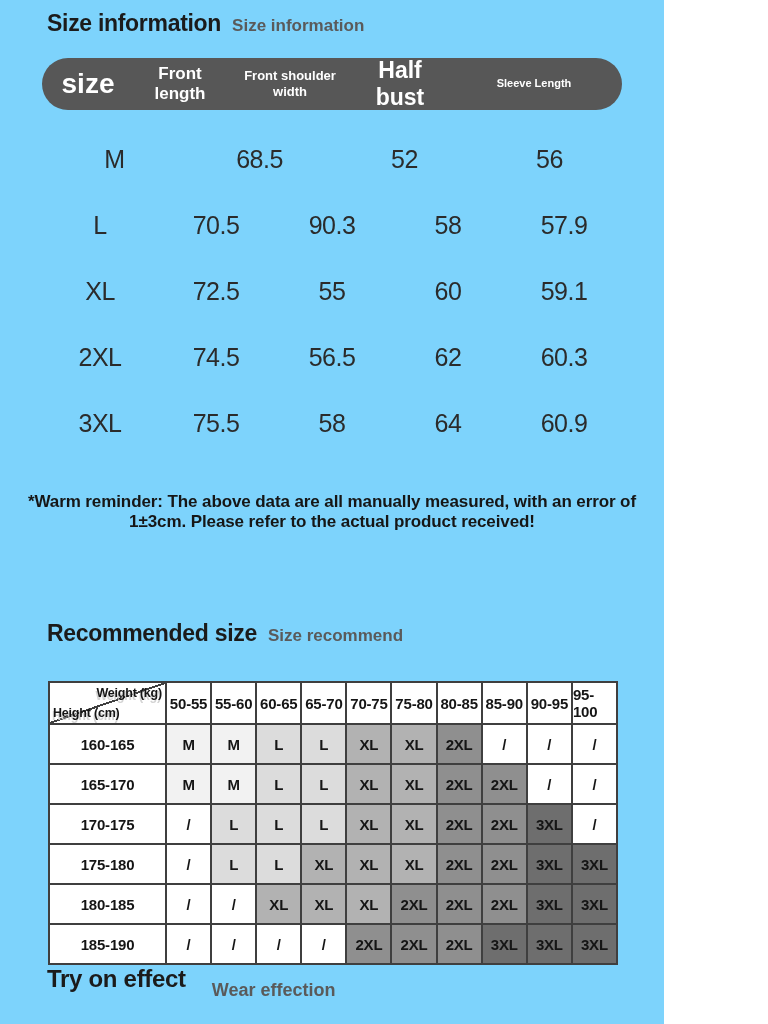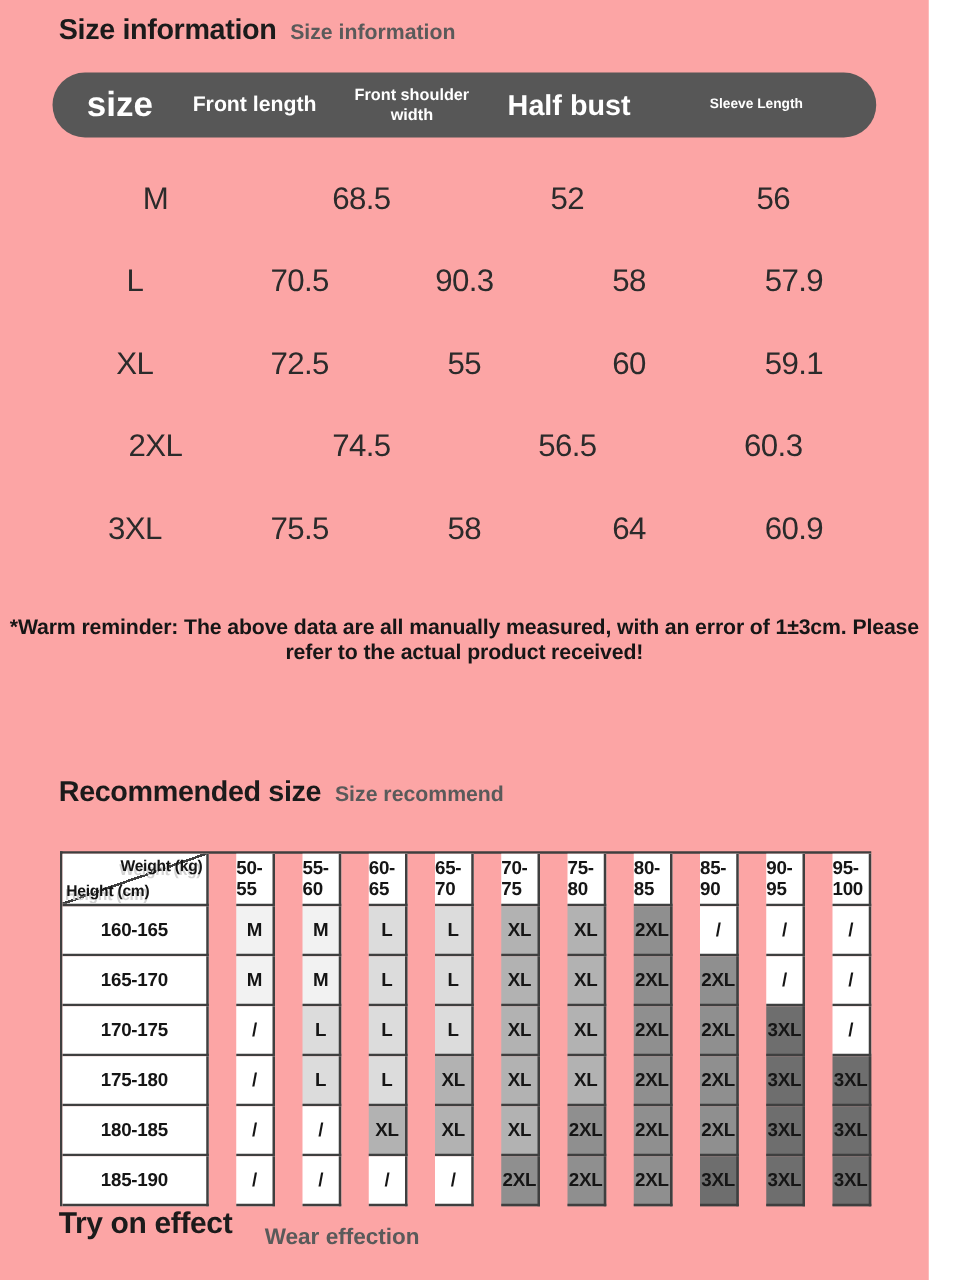--- a/index.html
+++ b/index.html
@@ -1,19 +1,19 @@
 <!DOCTYPE html>
 <html><head>
 <meta charset="utf-8">
 <style>
   * { margin:0; padding:0; box-sizing:border-box; }
   html,body { background:#fff; }
   .page {
-    position:relative; width:743px; height:1024px; overflow:hidden;
-    background:#fca5a5; font-family:"Liberation Sans", sans-serif;
+    position:relative; width:664px; height:1024px; overflow:hidden;
+    background:#7dd3fc; font-family:"Liberation Sans", sans-serif;
   }
   .sec-title { margin-left:47px; display:flex; align-items:baseline; }
   .sec-title.first { padding-top:10px; }
   .h1 { font-size:23px; font-weight:700; color:#1b1b1b; letter-spacing:-0.3px; }
   .h1sub { font-size:17px; font-weight:600; color:#5a5a5a; margin-left:11px; }
 
   
   .size-header {
     margin:21px 42px 16px 42px; height:52px; border-radius:26px;
     display:flex; align-items:stretch; color:#fff;
@@ -30,21 +30,21 @@
   .scell { flex:1; text-align:center; font-size:25px; color:#2b2b2b; letter-spacing:-0.5px; }
 
   .note { margin-top:36px; text-align:center; font-size:17px; font-weight:700;
           color:#161616; letter-spacing:-0.1px; }
 
   .sec-title.rec { margin-top:88px; }
 
   
   .matrix { --line:#3f3f3f; margin:34px 46px 0 48px;
             border-top:2px solid var(--line); border-left:2px solid var(--line); }
-  .mrow { display:grid; grid-template-columns:117px repeat(10, 1fr);gap:22px; }
+  .mrow { display:grid; grid-template-columns:117px repeat(10, 1fr); }
   .mcell { height:40px; display:flex; align-items:center; justify-content:center;
            background:#fff; font-size:15px; font-weight:700; color:#151515;
            letter-spacing:-0.2px;
            border-right:2px solid var(--line); border-bottom:2px solid var(--line); }
   .mrow.mhead .mcell { height:42px; }
   .mcell.corner {
     position:relative;
     background-image:linear-gradient(to bottom right,
       transparent calc(50% - 1px), var(--line) calc(50% - 1px),
       var(--line) calc(50% + 1px), transparent calc(50% + 1px));
@@ -94,20 +94,21 @@
           <div class="scell">XL</div>
           <div class="scell">72.5</div>
           <div class="scell">55</div>
           <div class="scell">60</div>
           <div class="scell">59.1</div>
         </div>
         <div class="size-row">
           <div class="scell">2XL</div>
           <div class="scell">74.5</div>
           <div class="scell">56.5</div>
+          <div class="scell">62</div>
           <div class="scell">60.3</div>
         </div>
         <div class="size-row">
           <div class="scell">3XL</div>
           <div class="scell">75.5</div>
           <div class="scell">58</div>
           <div class="scell">64</div>
           <div class="scell">60.9</div>
         </div>
       </div>

